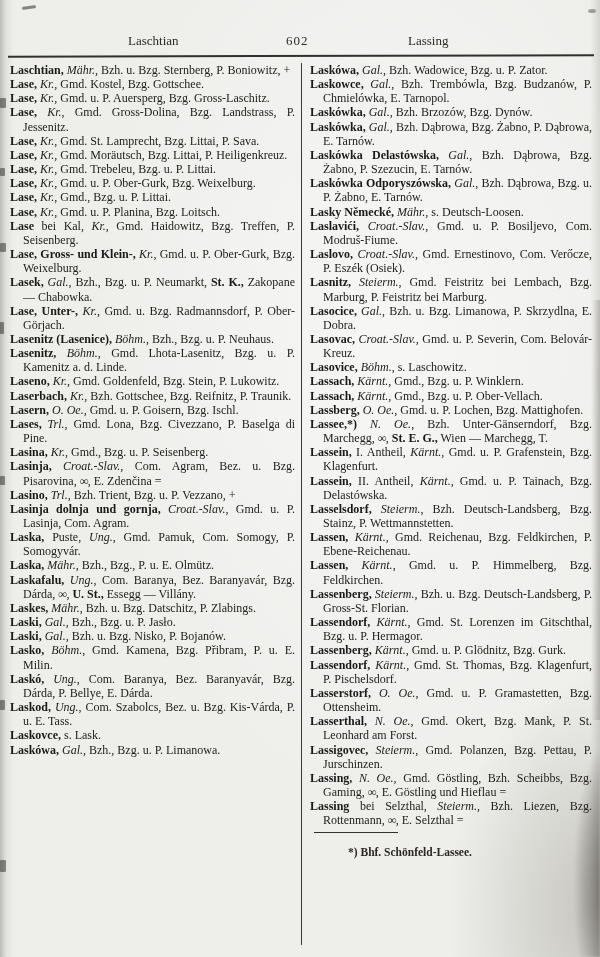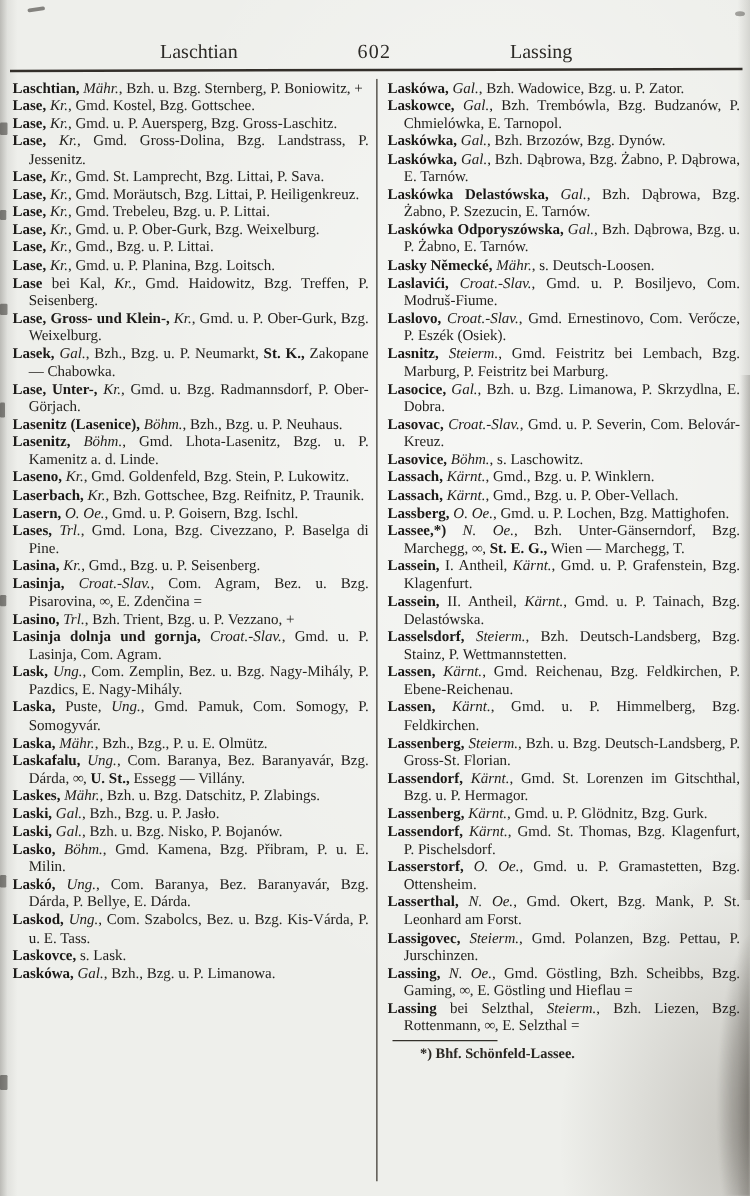--- a/index.html
+++ b/index.html
@@ -12,41 +12,41 @@
     position:absolute;inset:0;
     background:
       radial-gradient(ellipse at 65% 35%, rgba(255,255,255,.5) 0%, rgba(255,255,255,0) 55%),
       radial-gradient(ellipse at 100% 95%, rgba(90,82,70,.28) 0%, rgba(90,82,70,0) 18%),
       linear-gradient(90deg, rgba(70,66,60,.30) 0px, rgba(70,66,60,.08) 6px, rgba(70,66,60,0) 14px),
       linear-gradient(270deg, rgba(70,66,60,.16) 0px, rgba(70,66,60,0) 10px),
       #eeefeb;
     color:#23211e;
   }
   
-  .hdr{position:absolute;top:33px;left:0;right:0;height:18px;font-size:16px;color:#2c2a26;}
+  .hdr{position:absolute;top:33px;left:0;right:0;height:18px;font-size:13px;color:#2c2a26;}
   .hdr .hw-left{position:absolute;left:128px;}
   .hdr .hw-num{position:absolute;left:286px;letter-spacing:1px;text-align:right;}
   .hdr .hw-right{position:absolute;left:408px;}
   .hdr-rule{position:absolute;top:55px;left:8px;width:586px;height:2px;background:#332f2a;transform:rotate(-.15deg);}
   
   .columns{position:absolute;top:63px;left:10px;width:582px;height:888px;display:flex;overflow:hidden;}
   .col{overflow:hidden;}
   .col-left{flex:0 0 285px;}
   .col-divider{flex:0 0 0;border-left:1.6px solid #3b3731;height:882px;margin:0 8px 0 6px;}
   .col-right{flex:1 1 auto;}
   .entry{
     margin:0;padding-left:13px;text-indent:-13px;
     font-size:12px;line-height:14.15px;text-align:justify;
     color:#23211e;
   }
   .s-b{font-weight:700;color:#1b1917;}
   .s-i{font-style:italic;}
   .s-y{font-weight:700;letter-spacing:-.5px;}
   .fn-rule{width:84px;border-top:1.6px solid #33302b;margin:5px 0 3px 4px;}
-  .footnote{margin:0;padding-left:26px;font-size:11.5px;line-height:14px;font-weight:700;color:#2a2723;}
+  .footnote{margin:12px;padding-left:26px;font-size:11.5px;line-height:14px;font-weight:700;color:#2a2723;}
   
   .smudge{position:absolute;pointer-events:none;}
   .sm-tl{top:6px;left:22px;width:14px;height:3px;background:rgba(45,42,38,.55);border-radius:2px;transform:rotate(-8deg);}
   .sm-tr{top:9px;right:4px;width:8px;height:4px;background:rgba(45,42,38,.4);border-radius:50%;}
   .edge-marks{position:absolute;left:0;top:0;width:7px;height:100%;}
   .em{position:absolute;left:0;background:rgba(40,37,33,.5);border-radius:1px;}
   .em1{top:98px;width:6px;height:10px;}
   .em2{top:168px;width:5px;height:8px;}
   .em3{top:243px;width:6px;height:9px;}
   .em4{top:322px;width:4px;height:12px;}
@@ -93,21 +93,20 @@
         <p class="entry"><span class="s-b">Lasenitz (Lasenice), </span><span class="s-i">Böhm.</span><span class="s-r">, Bzh., Bzg. u. P. Neuhaus.</span></p>
         <p class="entry"><span class="s-b">Lasenitz, </span><span class="s-i">Böhm.</span><span class="s-r">, Gmd. Lhota-Lasenitz, Bzg. u. P. Kamenitz a. d. Linde.</span></p>
         <p class="entry"><span class="s-b">Laseno, </span><span class="s-i">Kr.</span><span class="s-r">, Gmd. Goldenfeld, Bzg. Stein, P. Lukowitz.</span></p>
         <p class="entry"><span class="s-b">Laserbach, </span><span class="s-i">Kr.</span><span class="s-r">, Bzh. Gottschee, Bzg. Reifnitz, P. Traunik.</span></p>
         <p class="entry"><span class="s-b">Lasern, </span><span class="s-i">O. Oe.</span><span class="s-r">, Gmd. u. P. Goisern, Bzg. Ischl.</span></p>
         <p class="entry"><span class="s-b">Lases, </span><span class="s-i">Trl.</span><span class="s-r">, Gmd. Lona, Bzg. Civezzano, P. Baselga di Pine.</span></p>
         <p class="entry"><span class="s-b">Lasina, </span><span class="s-i">Kr.</span><span class="s-r">, Gmd., Bzg. u. P. Seisenberg.</span></p>
         <p class="entry"><span class="s-b">Lasinja, </span><span class="s-i">Croat.-Slav.</span><span class="s-r">, Com. Agram, Bez. u. Bzg. Pisarovina, </span><span class="s-y">∞</span><span class="s-r">, E. Zdenčina =</span></p>
         <p class="entry"><span class="s-b">Lasino, </span><span class="s-i">Trl.</span><span class="s-r">, Bzh. Trient, Bzg. u. P. Vezzano, +</span></p>
         <p class="entry"><span class="s-b">Lasinja dolnja und gornja, </span><span class="s-i">Croat.-Slav.</span><span class="s-r">, Gmd. u. P. Lasinja, Com. Agram.</span></p>
-        <p class="entry"><span class="s-b">Lask, </span><span class="s-i">Ung.</span><span class="s-r">, Com. Zemplin, Bez. u. Bzg. Nagy-Mihály, P. Pazdics, E. Nagy-Mihály.</span></p>
         <p class="entry"><span class="s-b">Laska, </span><span class="s-r">Puste, </span><span class="s-i">Ung.</span><span class="s-r">, Gmd. Pamuk, Com. Somogy, P. Somogyvár.</span></p>
         <p class="entry"><span class="s-b">Laska, </span><span class="s-i">Mähr.</span><span class="s-r">, Bzh., Bzg., P. u. E. Olmütz.</span></p>
         <p class="entry"><span class="s-b">Laskafalu, </span><span class="s-i">Ung.</span><span class="s-r">, Com. Baranya, Bez. Baranyavár, Bzg. Dárda, </span><span class="s-y">∞</span><span class="s-r">, </span><span class="s-b">U. St.,</span><span class="s-r"> Essegg — Villány.</span></p>
         <p class="entry"><span class="s-b">Laskes, </span><span class="s-i">Mähr.</span><span class="s-r">, Bzh. u. Bzg. Datschitz, P. Zlabings.</span></p>
         <p class="entry"><span class="s-b">Laski, </span><span class="s-i">Gal.</span><span class="s-r">, Bzh., Bzg. u. P. Jasło.</span></p>
         <p class="entry"><span class="s-b">Laski, </span><span class="s-i">Gal.</span><span class="s-r">, Bzh. u. Bzg. Nisko, P. Bojanów.</span></p>
         <p class="entry"><span class="s-b">Lasko, </span><span class="s-i">Böhm.</span><span class="s-r">, Gmd. Kamena, Bzg. Přibram, P. u. E. Milin.</span></p>
         <p class="entry"><span class="s-b">Laskó, </span><span class="s-i">Ung.</span><span class="s-r">, Com. Baranya, Bez. Baranyavár, Bzg. Dárda, P. Bellye, E. Dárda.</span></p>
         <p class="entry"><span class="s-b">Laskod, </span><span class="s-i">Ung.</span><span class="s-r">, Com. Szabolcs, Bez. u. Bzg. Kis-Várda, P. u. E. Tass.</span></p>
         <p class="entry"><span class="s-b">Laskovce, </span><span class="s-r">s. Lask.</span></p>

